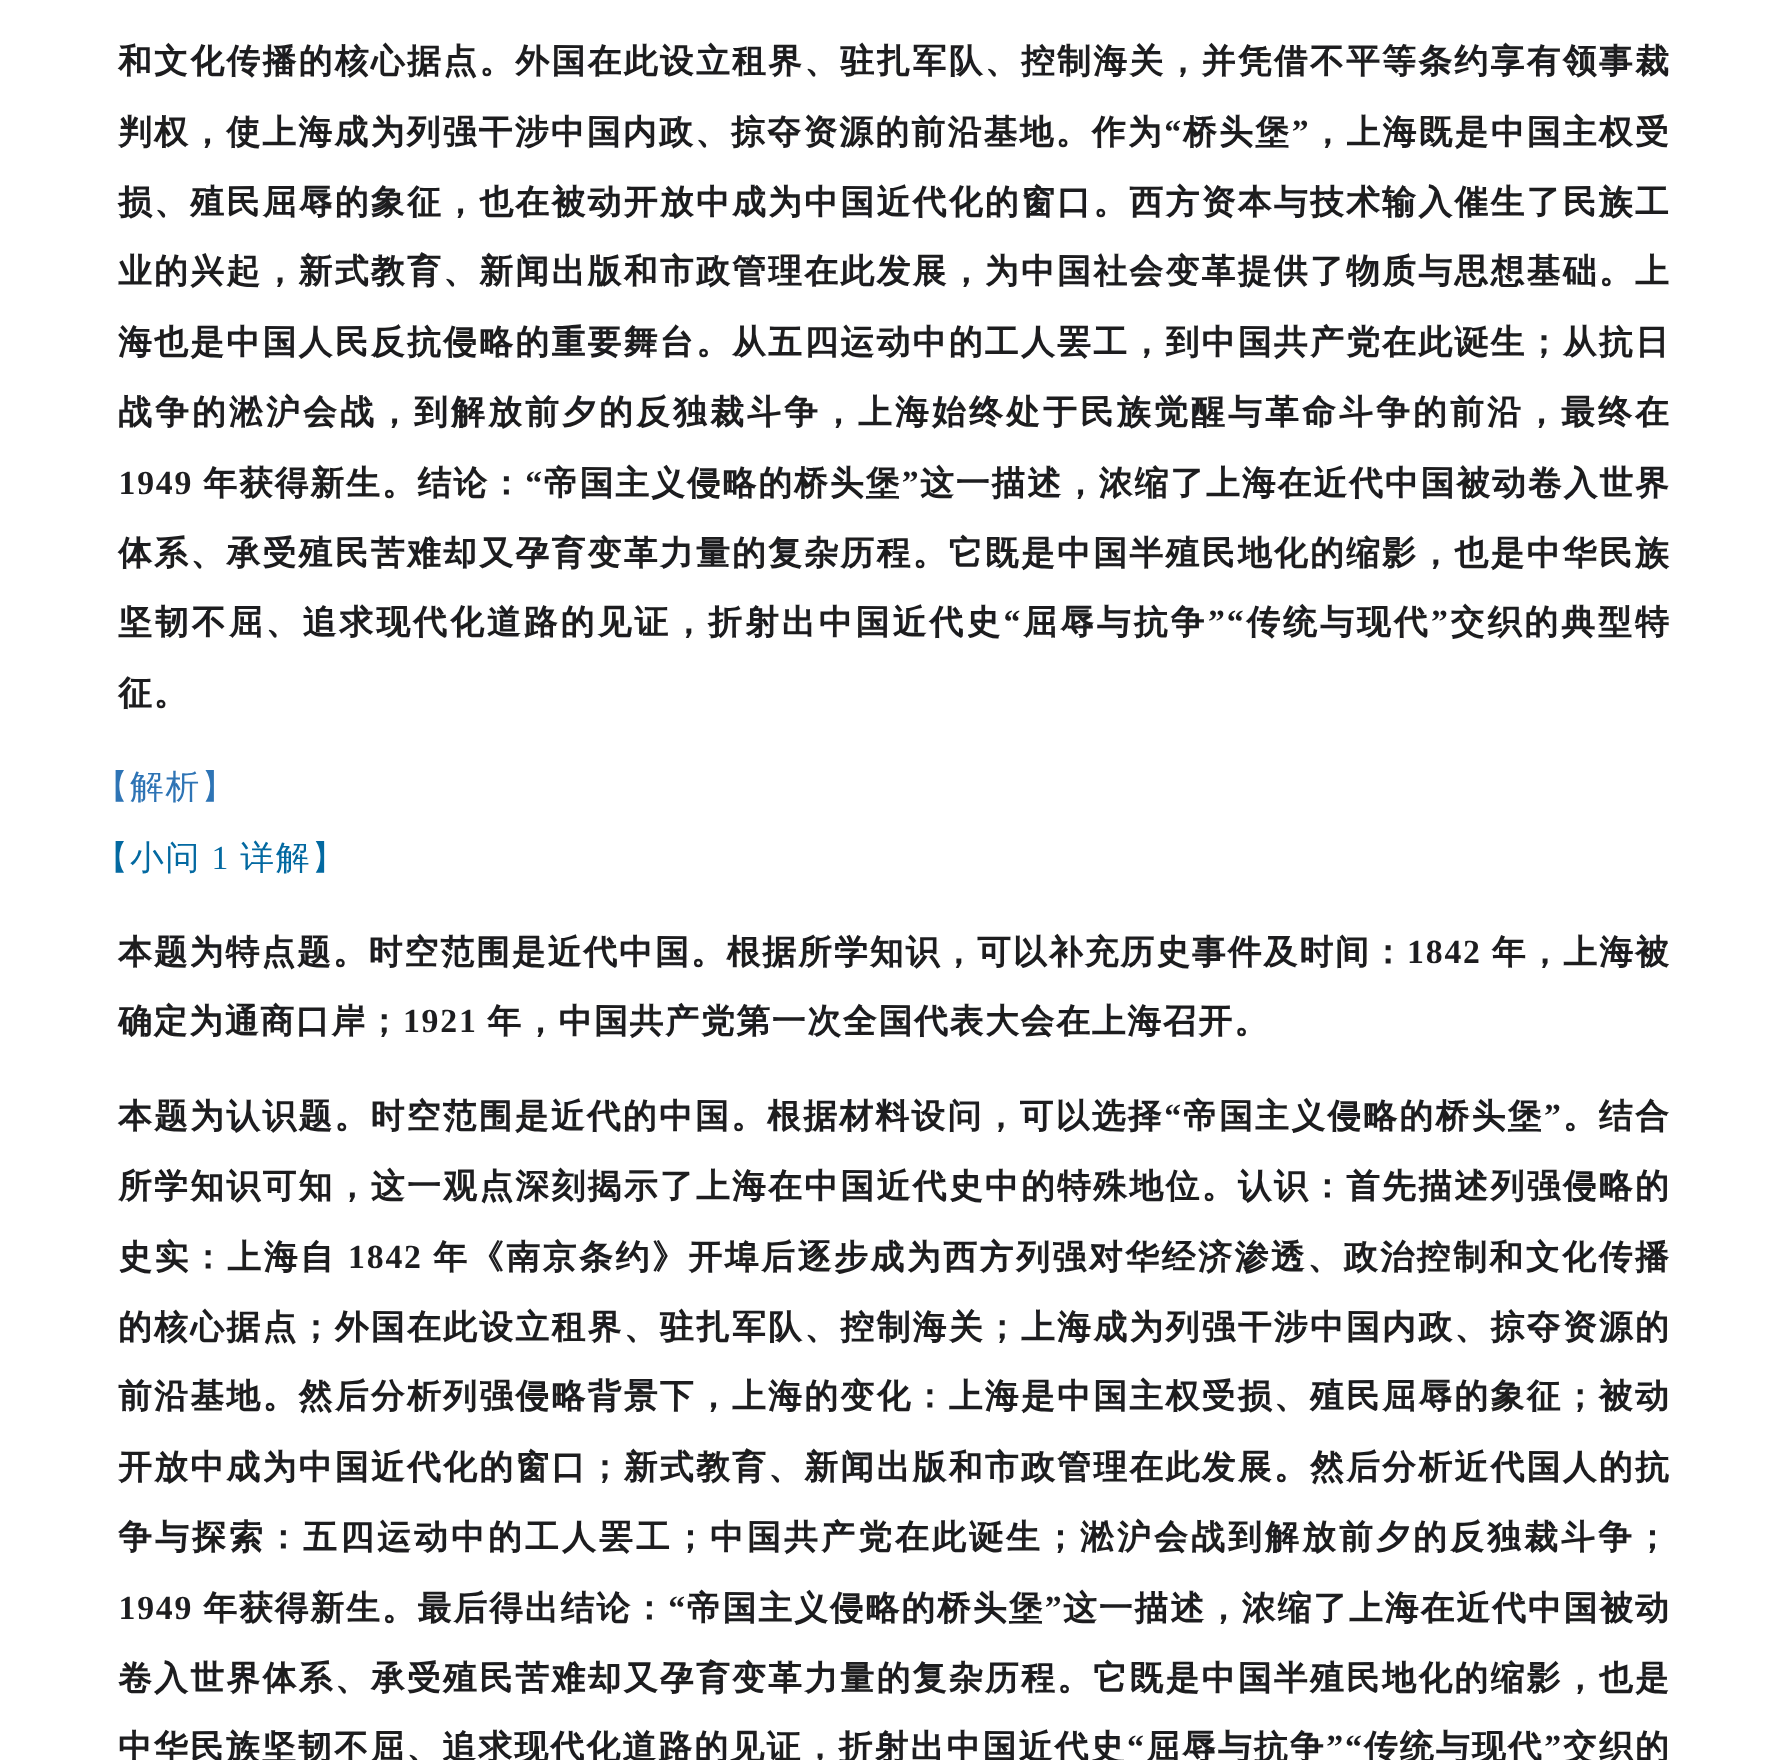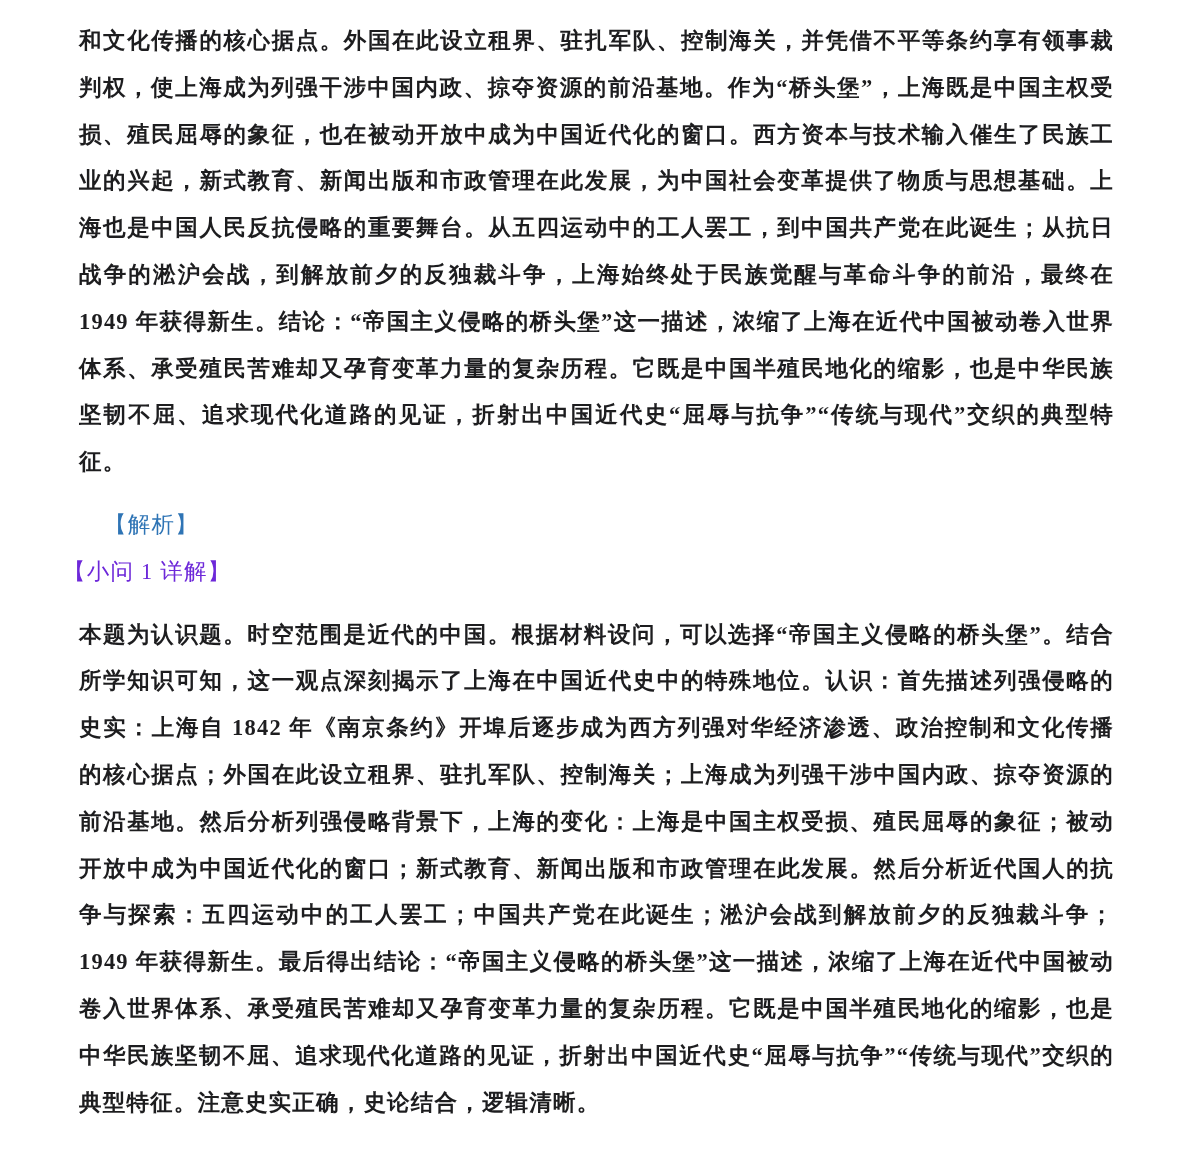--- a/index.html
+++ b/index.html
@@ -29,34 +29,34 @@
   }
   .heading {
     margin: 0;
     font-size: 22.5px;
     font-weight: normal;
     line-height: 46.8px;
     text-align: left;
   }
   .heading-analysis {
     color: #2e74b5;
-    margin-left: 41px;
   }
   .heading-subq {
-    color: #6d28d9;
+    color: #0369a1;
   }
 </style>
 </head>
 <body>
 
 <div class="page">
 
   <p class="para">和文化传播的核心据点。外国在此设立租界、驻扎军队、控制海关，并凭借不平等条约享有领事裁判权，使上海成为列强干涉中国内政、掠夺资源的前沿基地。作为“桥头堡”，上海既是中国主权受损、殖民屈辱的象征，也在被动开放中成为中国近代化的窗口。西方资本与技术输入催生了民族工业的兴起，新式教育、新闻出版和市政管理在此发展，为中国社会变革提供了物质与思想基础。上海也是中国人民反抗侵略的重要舞台。从五四运动中的工人罢工，到中国共产党在此诞生；从抗日战争的淞沪会战，到解放前夕的反独裁斗争，上海始终处于民族觉醒与革命斗争的前沿，最终在 1949 年获得新生。结论：“帝国主义侵略的桥头堡”这一描述，浓缩了上海在近代中国被动卷入世界体系、承受殖民苦难却又孕育变革力量的复杂历程。它既是中国半殖民地化的缩影，也是中华民族坚韧不屈、追求现代化道路的见证，折射出中国近代史“屈辱与抗争”“传统与现代”交织的典型特征。</p>
 
   <h2 class="heading heading-analysis">【解析】</h2>
 
   <h3 class="heading heading-subq">【小问 1 详解】</h3>
 
+  <p class="para">本题为特点题。时空范围是近代中国。根据所学知识，可以补充历史事件及时间：1842 年，上海被确定为通商口岸；1921 年，中国共产党第一次全国代表大会在上海召开。</p>
 
 
   <p class="para">本题为认识题。时空范围是近代的中国。根据材料设问，可以选择“帝国主义侵略的桥头堡”。结合所学知识可知，这一观点深刻揭示了上海在中国近代史中的特殊地位。认识：首先描述列强侵略的史实：上海自 1842 年《南京条约》开埠后逐步成为西方列强对华经济渗透、政治控制和文化传播的核心据点；外国在此设立租界、驻扎军队、控制海关；上海成为列强干涉中国内政、掠夺资源的前沿基地。然后分析列强侵略背景下，上海的变化：上海是中国主权受损、殖民屈辱的象征；被动开放中成为中国近代化的窗口；新式教育、新闻出版和市政管理在此发展。然后分析近代国人的抗争与探索：五四运动中的工人罢工；中国共产党在此诞生；淞沪会战到解放前夕的反独裁斗争；1949 年获得新生。最后得出结论：“帝国主义侵略的桥头堡”这一描述，浓缩了上海在近代中国被动卷入世界体系、承受殖民苦难却又孕育变革力量的复杂历程。它既是中国半殖民地化的缩影，也是中华民族坚韧不屈、追求现代化道路的见证，折射出中国近代史“屈辱与抗争”“传统与现代”交织的典型特征。注意史实正确，史论结合，逻辑清晰。</p>
 
 </div>
 
 </body></html>

